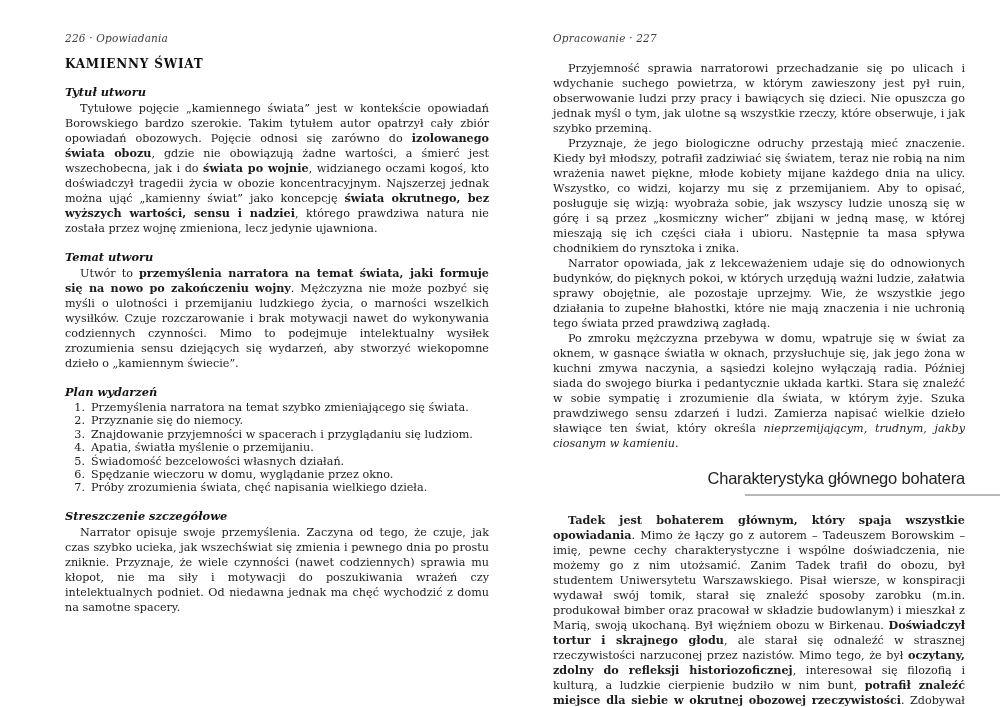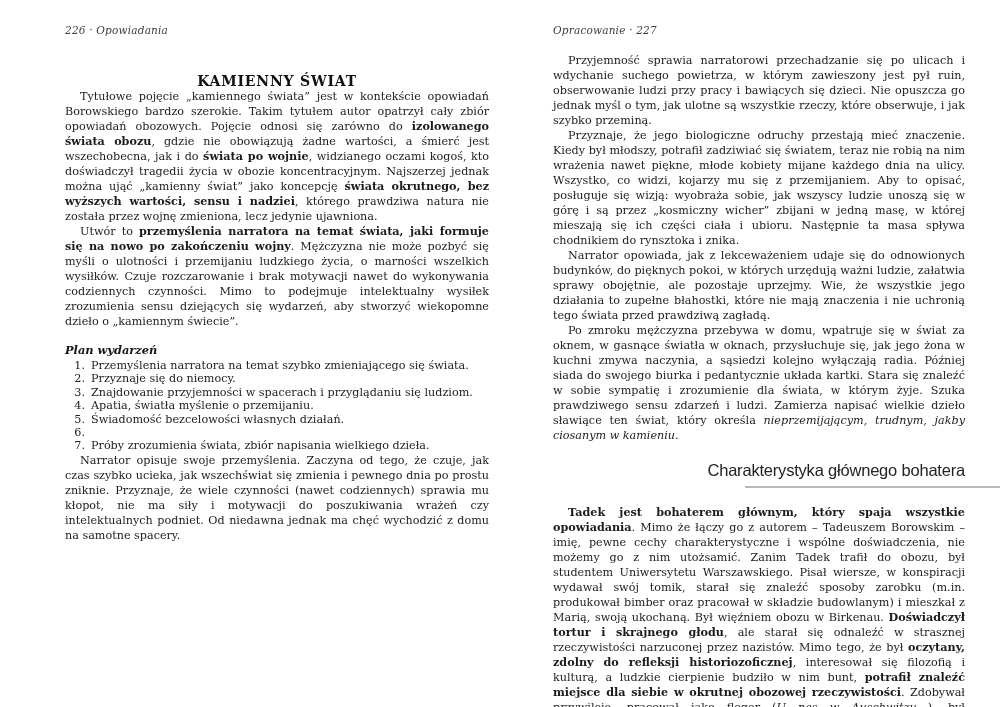--- a/index.html
+++ b/index.html
@@ -4,33 +4,33 @@
 <style>
   * { margin:0; padding:0; box-sizing:border-box; }
   html, body { background:#ffffff; }
   body {
     width:1000px; height:707px;
     position:relative; overflow:hidden;
     font-family:"DejaVu Serif","Liberation Serif",serif;
     color:#1c1c1c;
     -webkit-font-smoothing:antialiased;
   }
-  .page { position:absolute; top:24px; }
+  .page { position:absolute; top:32px; }
   .page.left  { left:65px;  width:424px; }
   .page.right { left:553px; width:412px; }
 
   .running-head {
     font-style:italic; font-size:10.5px; color:#3d3d3d;
     letter-spacing:0.2px;
   }
   .page.right .running-head { text-align:left; }
 
   .story-title {
-    text-align:center; font-weight:700; font-size:14px;
-    letter-spacing:0.8px; margin-top:37px; color:#111;
+    text-align:left; font-weight:700; font-size:12px;
+    letter-spacing:0.8px; margin-top:13px; color:#111;
   }
 
   h2.sec {
     font-style:italic; font-weight:700; font-size:11.4px;
     margin-top:14px; margin-bottom:2px; color:#141414;
   }
 
   p.body {
     font-size:11.2px; line-height:15px;
     text-align:justify; color:#1c1c1c;
@@ -60,56 +60,60 @@
   .after-rule { margin-top:17px; }
 </style>
 </head>
 <body>
 
 <div class="page left">
   <div class="running-head">226 · Opowiadania</div>
 
   <h1 class="story-title">KAMIENNY ŚWIAT</h1>
 
+  <h2 class="sec">Tytuł utworu</h2>
   <p class="body indent"><span>Tytułowe pojęcie „kamiennego świata” jest w kontekście opowiadań Borowskiego bardzo szerokie. Takim tytułem autor opatrzył cały zbiór opowiadań obozowych. Pojęcie odnosi się zarówno do </span><span class="b">izolowanego świata obozu</span><span>, gdzie nie obowiązują żadne wartości, a śmierć jest wszechobecna, jak i do </span><span class="b">świata po wojnie</span><span>, widzianego oczami kogoś, kto doświadczył tragedii życia w obozie koncentracyjnym. Najszerzej jednak można ująć „kamienny świat” jako koncepcję </span><span class="b">świata okrutnego, bez wyższych wartości, sensu i nadziei</span><span>, którego prawdziwa natura nie została przez wojnę zmieniona, lecz jedynie ujawniona.</span></p>
 
+  <h2 class="sec">Temat utworu</h2>
   <p class="body indent"><span>Utwór to </span><span class="b">przemyślenia narratora na temat świata, jaki formuje się na nowo po zakończeniu wojny</span><span>. Mężczyzna nie może pozbyć się myśli o ulotności i przemijaniu ludzkiego życia, o marności wszelkich wysiłków. Czuje rozczarowanie i brak motywacji nawet do wykonywania codziennych czynności. Mimo to podejmuje intelektualny wysiłek zrozumienia sensu dziejących się wydarzeń, aby stworzyć wiekopomne dzieło o „kamiennym świecie”.</span></p>
 
 
   <h2 class="sec">Plan wydarzeń</h2>
   <div class="plan-list">
       <div class="plan-item">
         <span class="plan-num">1.</span>
         <span class="plan-text">Przemyślenia narratora na temat szybko zmieniającego się świata.</span>
       </div>
       <div class="plan-item">
         <span class="plan-num">2.</span>
-        <span class="plan-text">Przyznaje się do niemocy.</span>
+        <span class="plan-text">Przyznanie się do niemocy.</span>
       </div>
       <div class="plan-item">
         <span class="plan-num">3.</span>
         <span class="plan-text">Znajdowanie przyjemności w spacerach i przyglądaniu się ludziom.</span>
       </div>
       <div class="plan-item">
         <span class="plan-num">4.</span>
         <span class="plan-text">Apatia, światła myślenie o przemijaniu.</span>
       </div>
       <div class="plan-item">
         <span class="plan-num">5.</span>
         <span class="plan-text">Świadomość bezcelowości własnych działań.</span>
       </div>
       <div class="plan-item">
         <span class="plan-num">6.</span>
+        <span class="plan-text">Spędzanie wieczoru w domu, wyglądanie przez okno.</span>
       </div>
       <div class="plan-item">
         <span class="plan-num">7.</span>
-        <span class="plan-text">Próby zrozumienia świata, zbiór napisania wielkiego dzieła.</span>
+        <span class="plan-text">Próby zrozumienia świata, chęć napisania wielkiego dzieła.</span>
       </div>
     </div>
 
+  <h2 class="sec">Streszczenie szczegółowe</h2>
   <p class="body indent"><span>Narrator opisuje swoje przemyślenia. Zaczyna od tego, że czuje, jak czas szybko ucieka, jak wszechświat się zmienia i pewnego dnia po prostu zniknie. Przyznaje, że wiele czynności (nawet codziennych) sprawia mu kłopot, nie ma siły i motywacji do poszukiwania wrażeń czy intelektualnych podniet. Od niedawna jednak ma chęć wychodzić z domu na samotne spacery.</span></p>
 </div>
 
 <div class="page right">
   <div class="running-head">Opracowanie · 227</div>
 
   <p class="body indent first-para"><span>Przyjemność sprawia narratorowi przechadzanie się po ulicach i wdychanie suchego powietrza, w którym zawieszony jest pył ruin, obserwowanie ludzi przy pracy i bawiących się dzieci. Nie opuszcza go jednak myśl o tym, jak ulotne są wszystkie rzeczy, które obserwuje, i jak szybko przeminą.</span></p>
   <p class="body indent"><span>Przyznaje, że jego biologiczne odruchy przestają mieć znaczenie. Kiedy był młodszy, potrafił zadziwiać się światem, teraz nie robią na nim wrażenia nawet piękne, młode kobiety mijane każdego dnia na ulicy. Wszystko, co widzi, kojarzy mu się z przemijaniem. Aby to opisać, posługuje się wizją: wyobraża sobie, jak wszyscy ludzie unoszą się w górę i są przez „kosmiczny wicher” zbijani w jedną masę, w której mieszają się ich części ciała i ubioru. Następnie ta masa spływa chodnikiem do rynsztoka i znika.</span></p>
   <p class="body indent"><span>Narrator opowiada, jak z lekceważeniem udaje się do odnowionych budynków, do pięknych pokoi, w których urzędują ważni ludzie, załatwia sprawy obojętnie, ale pozostaje uprzejmy. Wie, że wszystkie jego działania to zupełne błahostki, które nie mają znaczenia i nie uchronią tego świata przed prawdziwą zagładą.</span></p>
   <p class="body indent"><span>Po zmroku mężczyzna przebywa w domu, wpatruje się w świat za oknem, w gasnące światła w oknach, przysłuchuje się, jak jego żona w kuchni zmywa naczynia, a sąsiedzi kolejno wyłączają radia. Później siada do swojego biurka i pedantycznie układa kartki. Stara się znaleźć w sobie sympatię i zrozumienie dla świata, w którym żyje. Szuka prawdziwego sensu zdarzeń i ludzi. Zamierza napisać wielkie dzieło sławiące ten świat, który określa </span><span class="i">nieprzemijającym, trudnym, jakby ciosanym w kamieniu</span><span>.</span></p>

